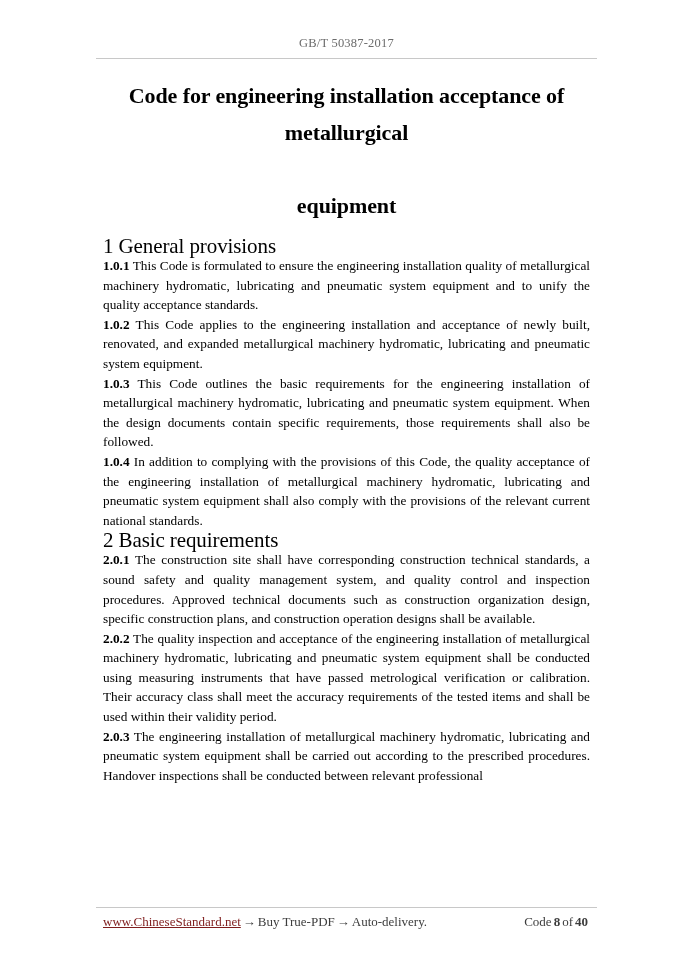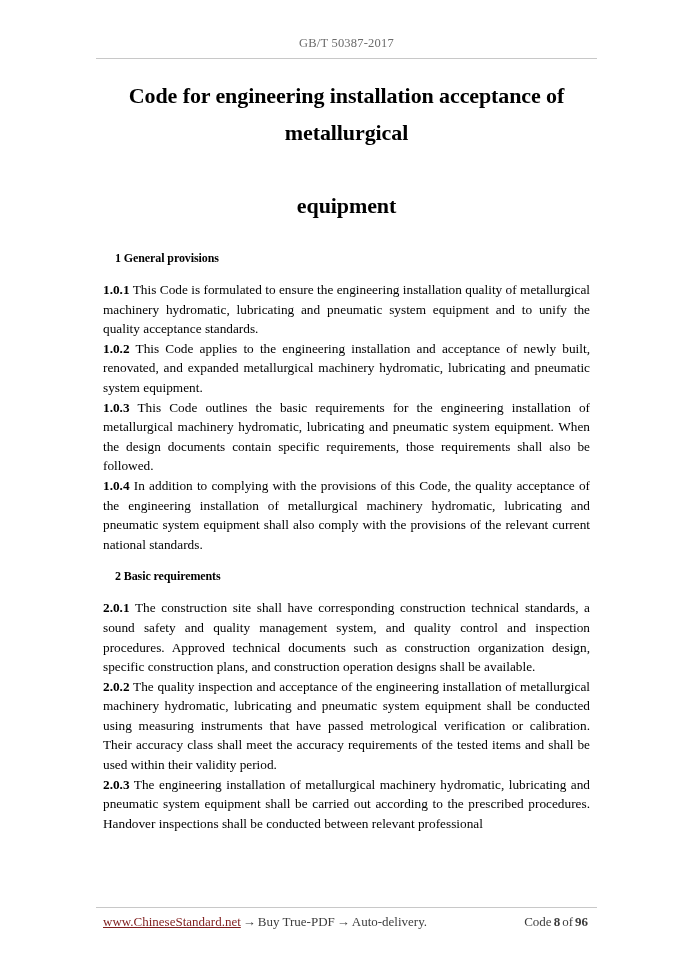--- a/index.html
+++ b/index.html
@@ -55,23 +55,23 @@
     letter-spacing: -0.1px;
   }
   
   .content {
     position: absolute;
     top: 236px;
     left: 103px;
     width: 487px;
   }
   h2.section-heading {
-    font-size: 12px;
-    font-weight: bold;
-    margin: 12px;
+    font-size: 21px;
+    font-weight: normal;
+    margin: 0;
     padding: 0;
     line-height: 20px;
     letter-spacing: -0.1px;
   }
   .sec-1-heading { margin-bottom: 0px; }
   .sec-2-heading { margin-top: 27px; margin-bottom: 0px; }
 
   p.clause {
     font-size: 13.3px;
     line-height: 19.6px;
@@ -191,17 +191,17 @@
     </p>
 
   </div>
 
   <div class="rule-bottom"></div>
   <div class="footer">
     <div class="footer-left">
       <a class="footer-link">www.ChineseStandard.net</a><span class="footer-arrow">→</span><span>Buy True-PDF</span><span class="footer-arrow">→</span><span>Auto-delivery.</span>
     </div>
     <div class="footer-right">
-      <span>Code</span><span class="pg-num">8</span><span>of</span><span class="pg-num">96</span>
+      <span>Code</span><span class="pg-num">8</span><span>of</span><span class="pg-num">40</span>
     </div>
   </div>
 
 </div>
 
 </body></html>

